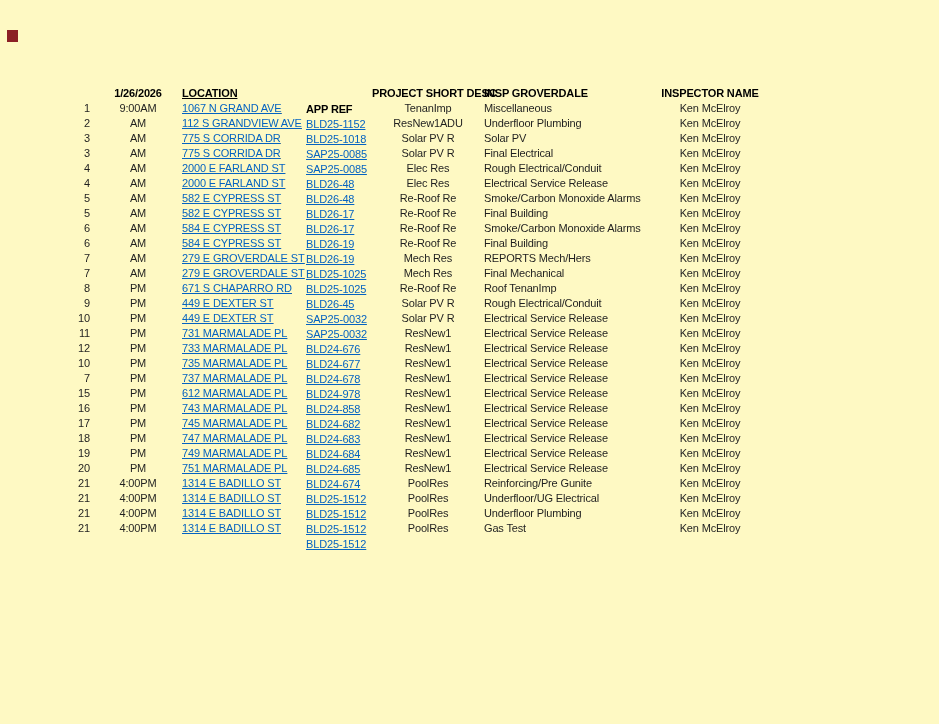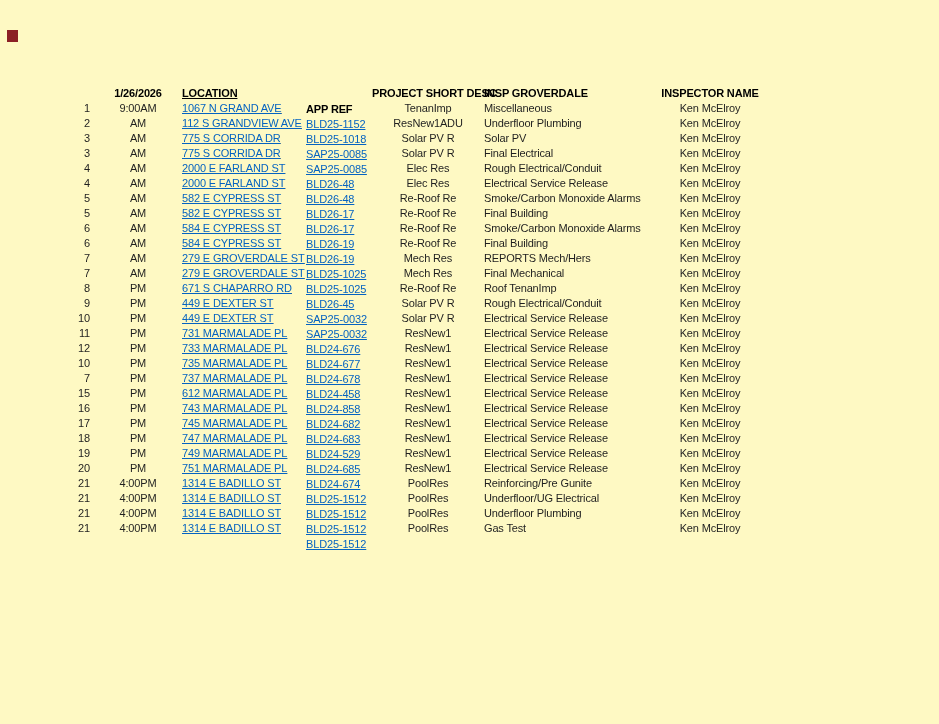--- a/index.html
+++ b/index.html
@@ -230,21 +230,21 @@
       <div class="c app"><a class="link">BLD24-678</a></div>
       <div class="c proj">ResNew1</div>
       <div class="c desc">Electrical Service Release</div>
       <div class="c insp">Ken McElroy</div>
     </div>
 
     <div class="row">
       <div class="c num">7</div>
       <div class="c time">PM</div>
       <div class="c loc"><a class="link">737 MARMALADE PL</a></div>
-      <div class="c app"><a class="link">BLD24-458</a></div>
+      <div class="c app"><a class="link">BLD24-978</a></div>
       <div class="c proj">ResNew1</div>
       <div class="c desc">Electrical Service Release</div>
       <div class="c insp">Ken McElroy</div>
     </div>
 
     <div class="row">
       <div class="c num">15</div>
       <div class="c time">PM</div>
       <div class="c loc"><a class="link">612 MARMALADE PL</a></div>
       <div class="c app"><a class="link">BLD24-858</a></div>
@@ -270,21 +270,21 @@
       <div class="c app"><a class="link">BLD24-683</a></div>
       <div class="c proj">ResNew1</div>
       <div class="c desc">Electrical Service Release</div>
       <div class="c insp">Ken McElroy</div>
     </div>
 
     <div class="row">
       <div class="c num">18</div>
       <div class="c time">PM</div>
       <div class="c loc"><a class="link">747 MARMALADE PL</a></div>
-      <div class="c app"><a class="link">BLD24-529</a></div>
+      <div class="c app"><a class="link">BLD24-684</a></div>
       <div class="c proj">ResNew1</div>
       <div class="c desc">Electrical Service Release</div>
       <div class="c insp">Ken McElroy</div>
     </div>
 
     <div class="row">
       <div class="c num">19</div>
       <div class="c time">PM</div>
       <div class="c loc"><a class="link">749 MARMALADE PL</a></div>
       <div class="c app"><a class="link">BLD24-685</a></div>

